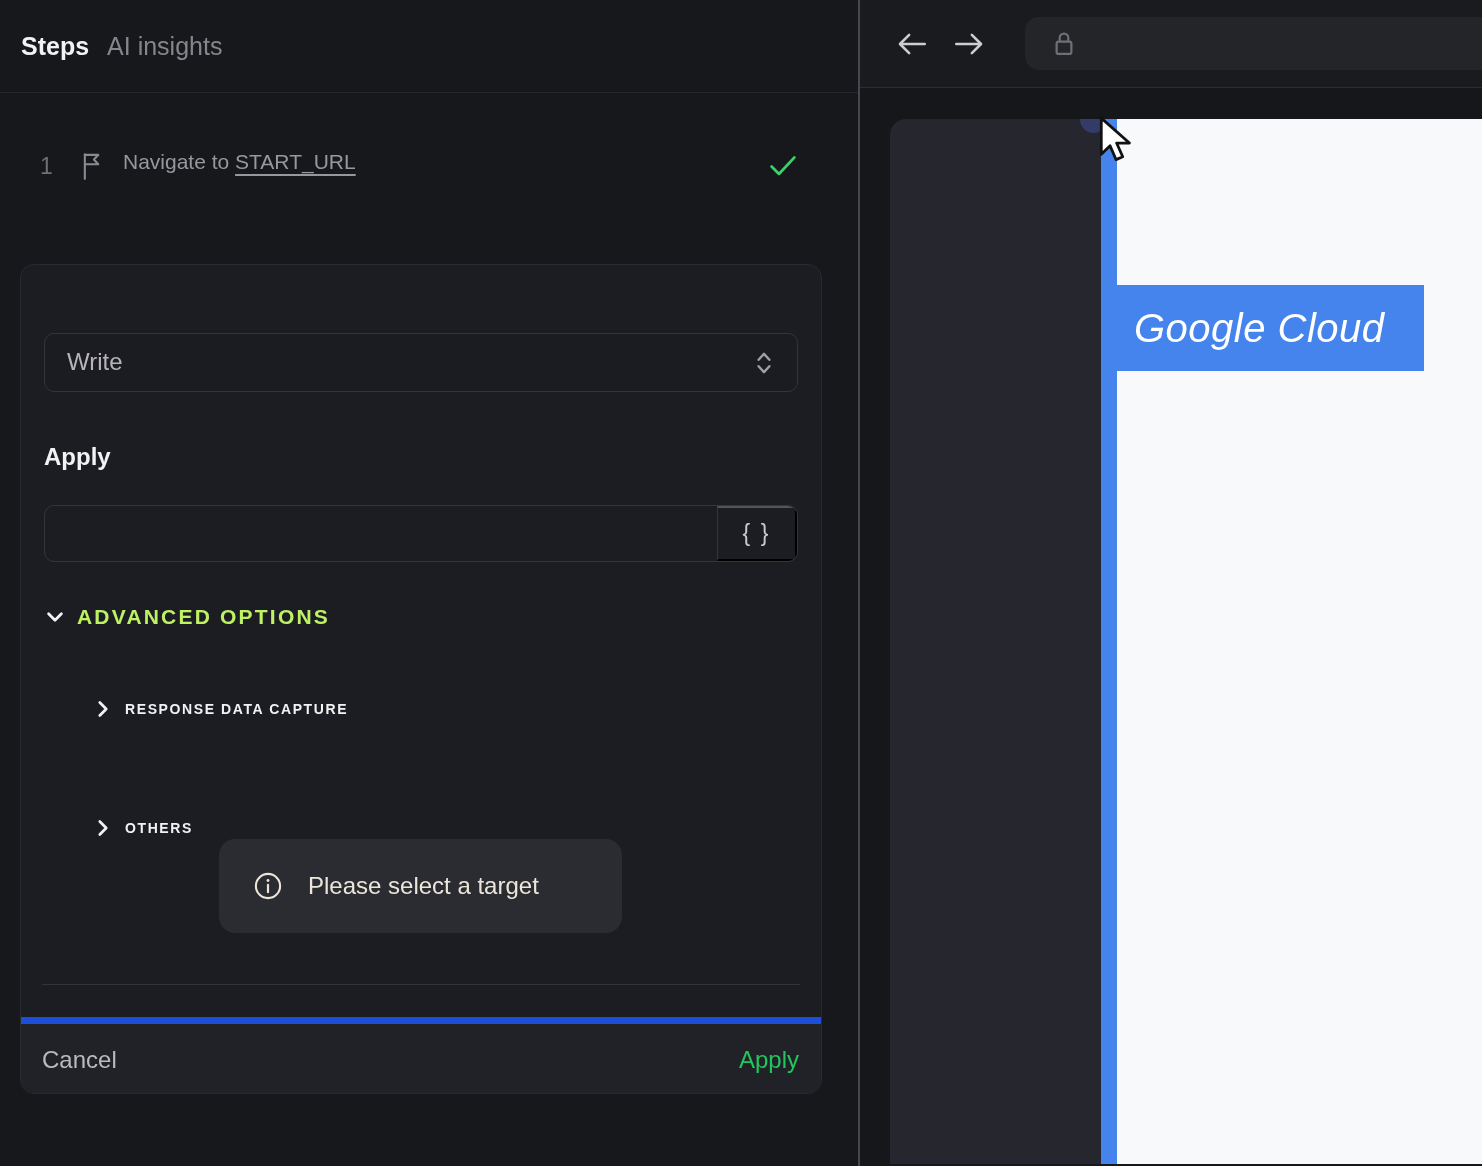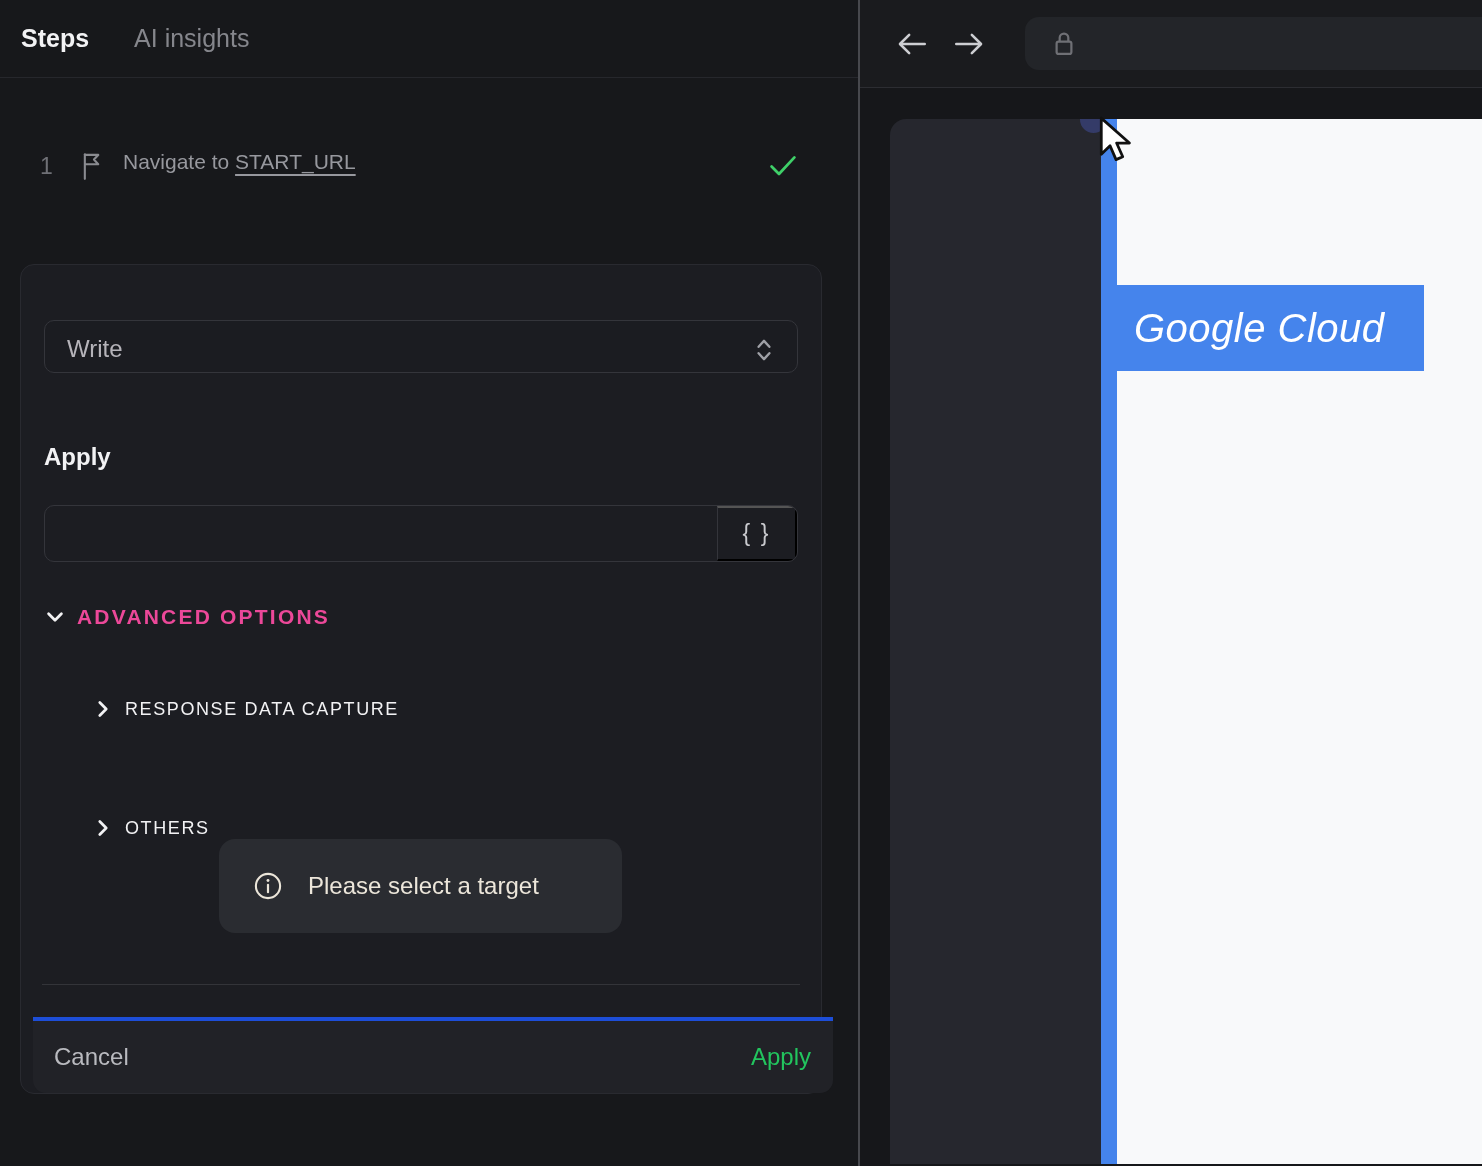--- a/index.html
+++ b/index.html
@@ -8,42 +8,42 @@
     position:relative;
     background:#141518;
     font-family:"Liberation Sans", sans-serif;
     -webkit-font-smoothing:antialiased;
   }
 
   
   .left-panel { position:absolute; left:0; top:0; width:858px; height:1166px; background:#17181b; }
 
   .tabbar {
-    position:absolute; left:0; top:0; width:100%; height:78px;
+    position:absolute; left:0; top:0; width:100%; height:93px;
     border-bottom:1px solid #26272c;
-    display:flex; align-items:center; padding-left:21px; gap:45px;
+    display:flex; align-items:center; padding-left:21px; gap:18px;
   }
   .tab { font-size:25px; cursor:default; }
   .tab.active { color:#f2f2f4; font-weight:600; }
   .tab.inactive { color:#85868c; font-weight:400; }
 
   .step-row { position:absolute; left:0; top:138px; width:858px; height:60px; }
   .step-index { position:absolute; left:40px; top:15px; font-size:23px; color:#6f7076; }
   .step-flag  { position:absolute; left:79px; top:12px; width:28px; height:32px; }
   .step-text  { position:absolute; left:123px; top:12px; font-size:21px; color:#97989e; white-space:nowrap; }
   .step-link  { text-decoration:underline; text-underline-offset:5px; color:#97989e; }
   .step-check { position:absolute; left:767px; top:13px; width:32px; height:30px; }
 
   
   .card {
     position:absolute; left:20px; top:264px; width:802px; height:830px;
     background:#1c1d22; border:1px solid #292a30; border-radius:14px;
   }
   .select {
-    position:absolute; left:23px; top:55px; width:754px; height:53px;
+    position:absolute; left:23px; top:68px; width:754px; height:59px;
     border:1px solid #34353b; border-radius:10px; background:#1b1c21; cursor:pointer;
   }
   .select-value { position:absolute; left:22px; top:14px; font-size:24px; color:#b6b4ba; }
   .unfold-icon { position:absolute; right:20px; top:15px; width:26px; height:28px; }
 
   .text-label { position:absolute; left:23px; top:178px; font-size:24px; font-weight:700; color:#f2f2f4; }
 
   .input-group {
     position:absolute; left:23px; top:240px; width:754px; height:57px;
     border:1px solid #34353b; border-radius:10px; display:flex; overflow:hidden;
@@ -55,44 +55,44 @@
   }
   .braces-btn {
     width:80px; border-left:1px solid #34353b; background:transparent;
     display:flex; align-items:center; justify-content:center;
     color:#c9cace; font-size:23px; letter-spacing:2px; cursor:pointer;
   }
 
   .adv-header {
     position:absolute; left:23px; top:340px;
     display:flex; align-items:center; gap:11px;
-    color:#ec4899; font-weight:700; font-size:21px; letter-spacing:2.2px; cursor:pointer;
+    color:#bef264; font-weight:700; font-size:21px; letter-spacing:2.2px; cursor:pointer;
   }
   .section-row {
     position:absolute; left:71px;
     display:flex; align-items:center; gap:11px;
-    color:#f2f2f4; font-weight:400; font-size:18px; letter-spacing:1.6px; cursor:pointer;
+    color:#f2f2f4; font-weight:700; font-size:14px; letter-spacing:1.6px; cursor:pointer;
   }
   .section-row.r1 { top:433px; }
   .section-row.r2 { top:520px;margin-top:32px; }
   .chev { width:22px; height:22px; flex:0 0 auto; }
 
   .info-pill {
     position:absolute; left:198px; top:574px; width:403px; height:94px;
     background:#2a2c31; border-radius:16px;
     display:flex; align-items:center; padding-left:34px; gap:25px;
   }
   .info-icon { width:30px; height:30px; flex:0 0 auto; }
   .info-text { color:#ece6da; font-size:24px; }
 
   .card-divider { position:absolute; left:21px; top:719px; width:758px; height:1px; background:#333439; }
 
   .card-footer {
-    position:absolute; left:12px; bottom:0; width:100%; height:76px;
-    background:#212227; border-top:4px solid #1d4ed8;
+    position:absolute; left:0; bottom:0; width:100%; height:76px;
+    background:#212227; border-top:7px solid #1d4ed8;
     border-radius:0 0 13px 13px;
   }
   .cancel-btn { position:absolute; left:21px; top:22px; font-size:24px; color:#b9babf; background:none; border:none; cursor:pointer; font-family:inherit; }
   .apply-btn  { position:absolute; right:22px; top:22px; font-size:24px; color:#22c55e; background:none; border:none; cursor:default; font-family:inherit; }
 
   
   .vdivider { position:absolute; left:858px; top:0; width:2px; height:1166px; background:#47484d; }
 
   
   .right-panel { position:absolute; left:860px; top:0; width:622px; height:1166px; background:#16171a; overflow:hidden; }

